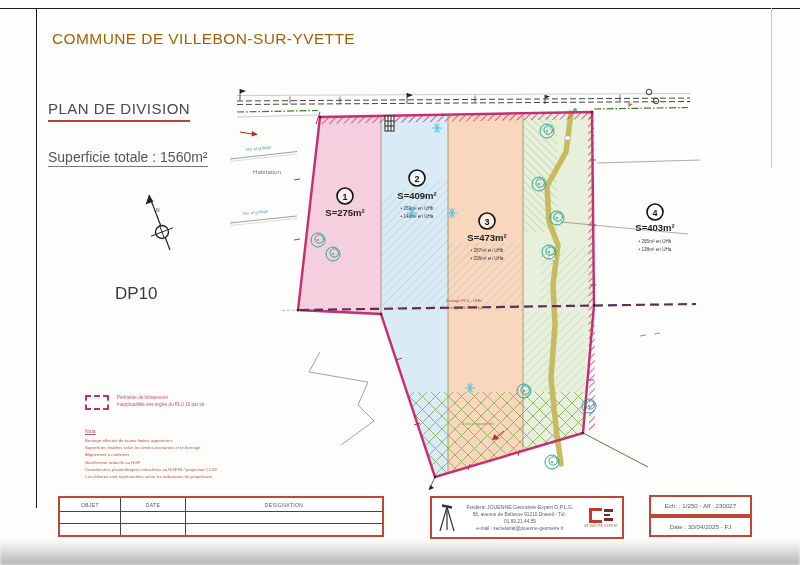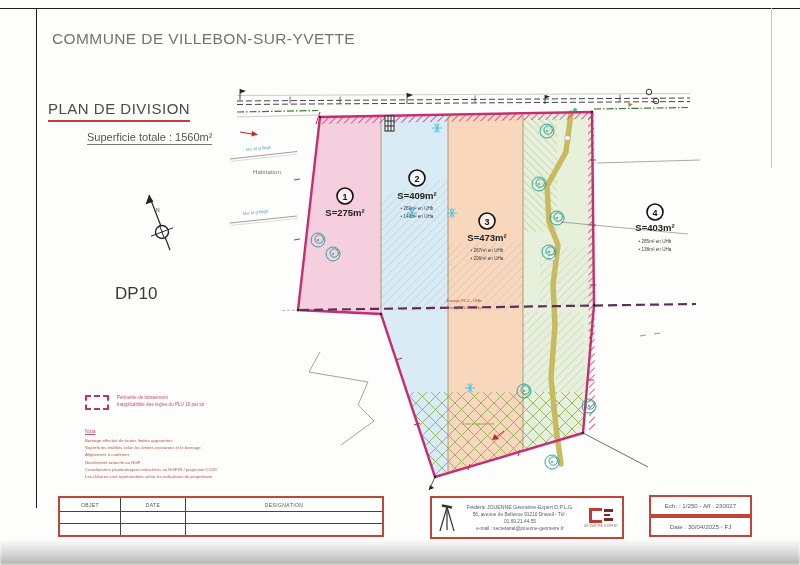--- a/index.html
+++ b/index.html
@@ -4,27 +4,27 @@
 <style>
   html,body{margin:0;padding:0;background:#ffffff;}
   .page{position:relative;width:800px;height:565px;background:#fdfdfc;overflow:hidden;
         font-family:"Liberation Sans",sans-serif;}
   .frame-top{position:absolute;left:0;top:8px;width:800px;height:1px;background:#1c1c1c;}
   .frame-left{position:absolute;left:36px;top:8px;width:1px;height:500px;background:#1c1c1c;}
   .frame-right{position:absolute;left:771px;top:8px;width:1px;height:160px;background:#c9c9c9;}
   .shadow-bottom{position:absolute;left:0;bottom:0;width:800px;height:26px;
     background:linear-gradient(to bottom,rgba(160,160,160,0),rgba(140,140,140,.40) 65%,rgba(110,110,110,.55));
     filter:blur(1.5px);}
-  .commune{position:absolute;left:52px;top:30px;font-size:15.5px;color:#737373;letter-spacing:.4px;}
+  .commune{position:absolute;left:52px;top:30px;font-size:15.5px;color:#a16207;letter-spacing:.4px;}
   .plan-title{position:absolute;left:48px;top:100px;display:inline-block;padding-bottom:2px;
     border-bottom:2.5px solid #bf4036;}
   .plan-title span{font-size:15px;color:#4a4a4a;letter-spacing:.5px;
     text-decoration-color:#8a8a8a;text-underline-offset:3px;}
-  .superficie{position:absolute;left:48px;top:131px;font-size:11px;color:#555;
-    border-bottom:1px solid #777;padding-bottom:1px;margin-left:39px;}
+  .superficie{position:absolute;left:48px;top:149px;font-size:14px;color:#555;
+    border-bottom:1px solid #777;padding-bottom:1px;}
   .sheet-ref{position:absolute;left:115px;top:284px;font-size:17px;color:#3a3a3a;}
   .legend{position:absolute;left:85px;top:394px;display:flex;align-items:flex-start;}
   .legend-swatch{width:20px;height:11px;border:2px dashed #c0306a;border-radius:1px;margin-right:8px;margin-top:1px;}
   .legend-lines{font-size:4.6px;color:#c2506e;line-height:7px;}
   .notes{position:absolute;left:85px;top:428px;}
   .notes-title{font-size:5px;color:#c2506e;text-decoration:underline;margin-bottom:3px;}
   .notes-line{font-size:4.3px;color:#b5543f;line-height:7.2px;white-space:nowrap;}
   .rev-table{position:absolute;left:58px;top:496px;width:322px;height:37px;border:2px solid #c04636;background:#fff;}
   .rev-row{display:flex;height:13px;border-bottom:1px solid #444;}
   .rev-row.empty{height:11px;}

